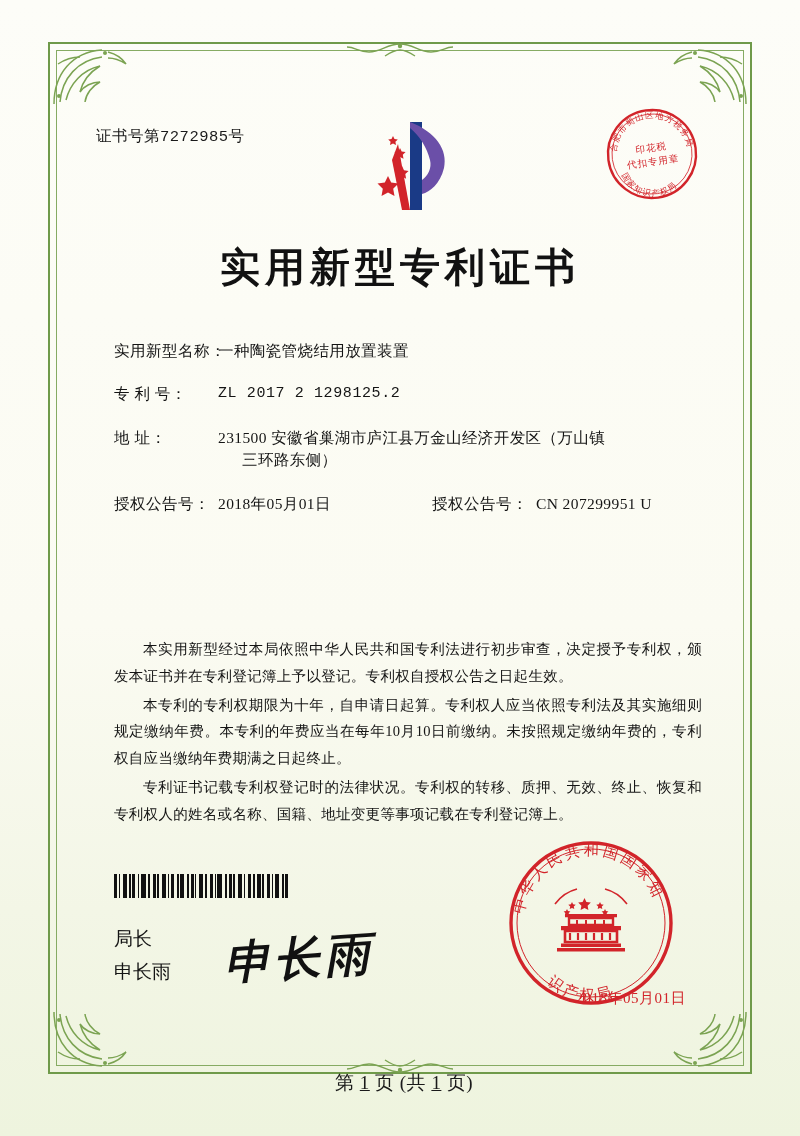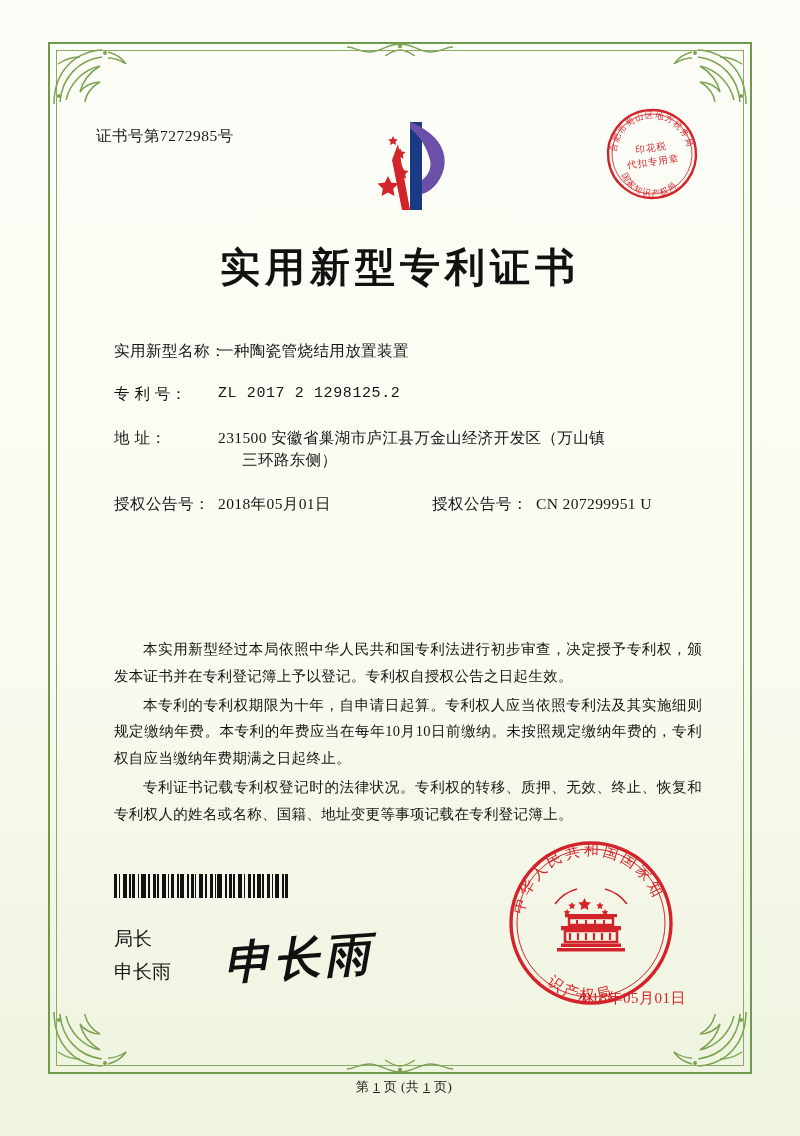--- a/index.html
+++ b/index.html
@@ -73,20 +73,21 @@
     bottom: 100px;
   }
 
   .cert-no {
     position: absolute;
     left: 0;
     top: 30px;
     font-size: 15.5px;
     color: #1a1a1a;
     letter-spacing: 0.5px;
+    font-family: Liberation Mono, monospace;
   }
 
   
   .logo {
     position: absolute;
     left: 252px;
     top: 18px;
     width: 130px;
     height: 110px;
   }
@@ -222,21 +223,21 @@
     color: #d2242a;
     letter-spacing: 0.5px;
   }
 
   .footer {
     position: absolute;
     left: 8px;
     right: 0;
     bottom: 40px;
     text-align: center;
-    font-size: 13px;
+    font-size: 19px;
     color: #1a1a1a;
     letter-spacing: 0.5px;
   }
   .footer u { text-decoration: underline; }
 </style>
 </head>
 <body>
 
 <div class="page">
 

